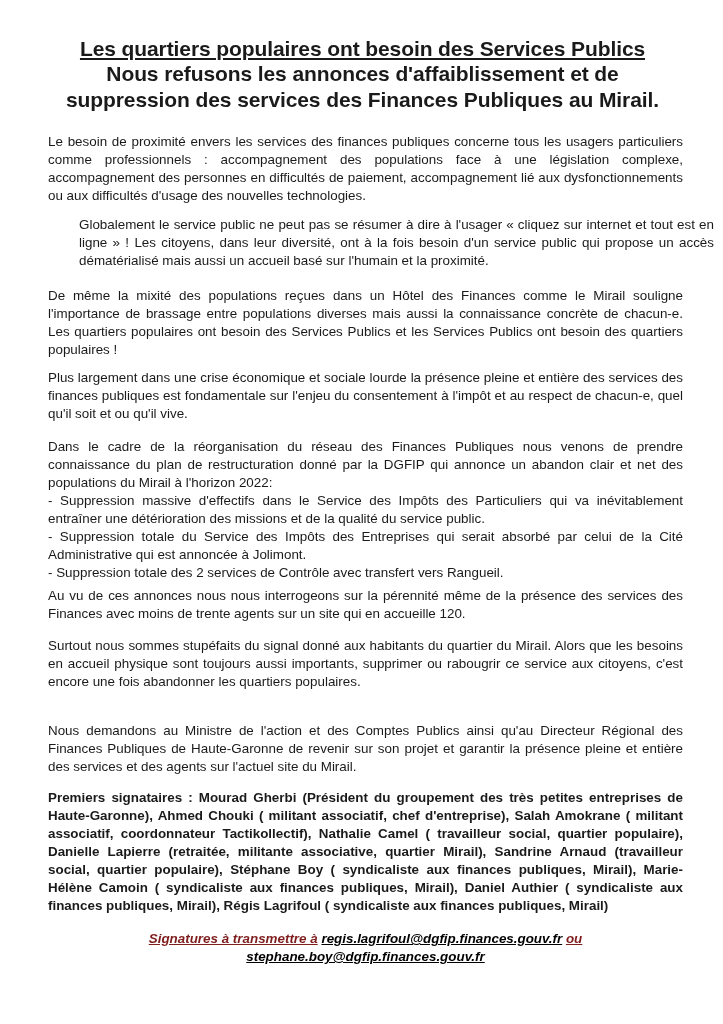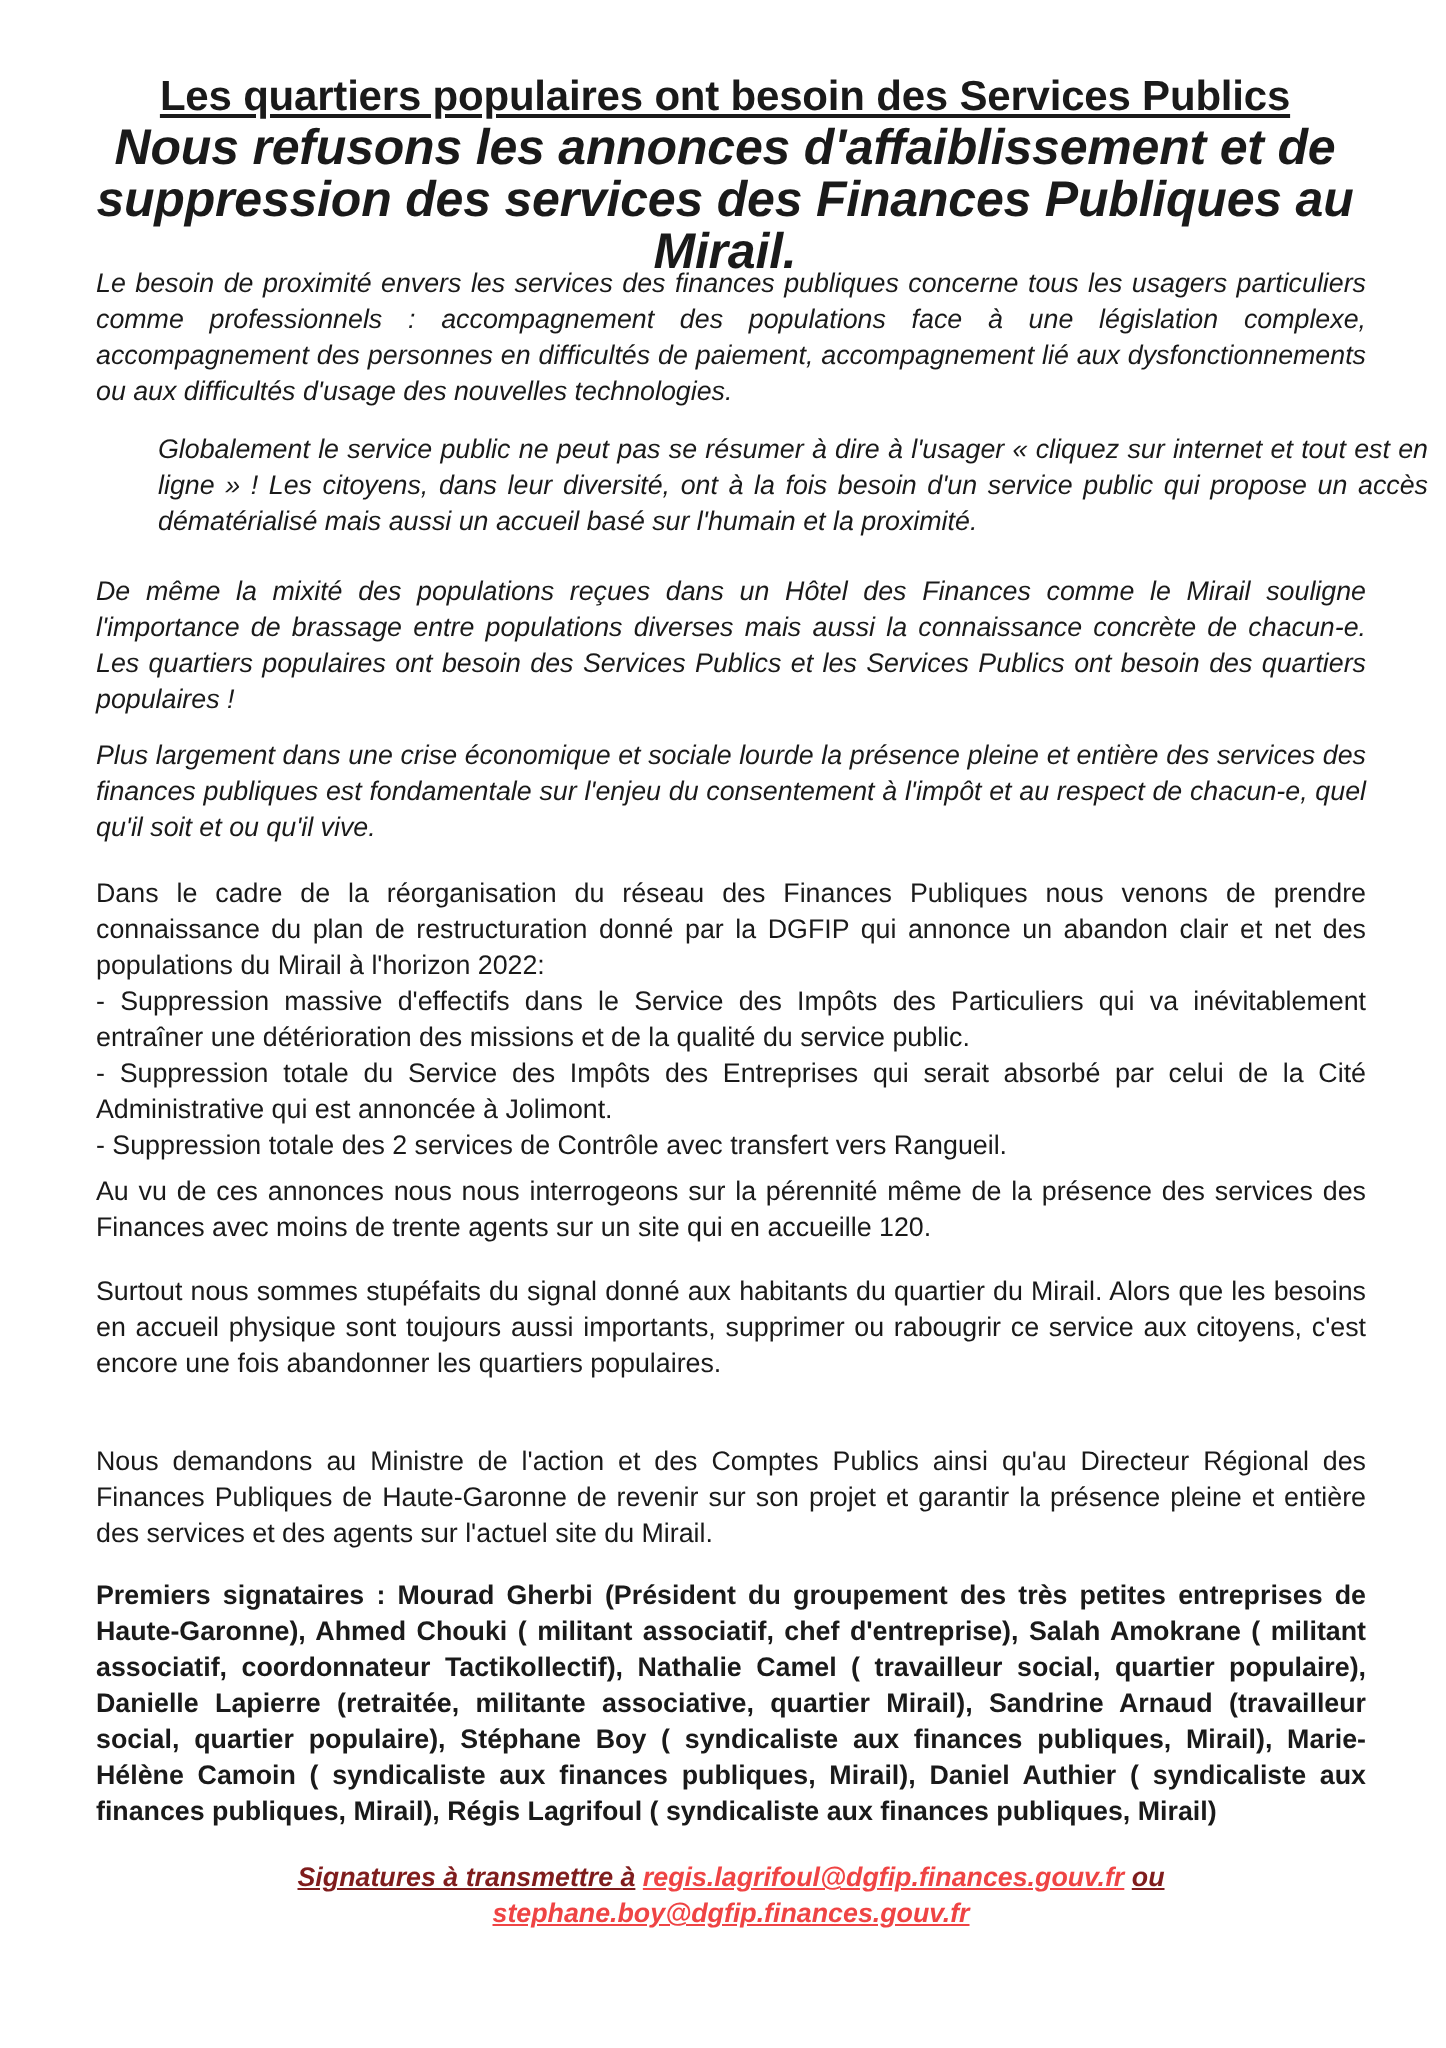--- a/index.html
+++ b/index.html
@@ -28,51 +28,50 @@
       font-weight: bold;
     }
     .title-main {
       font-size: 21px;
       line-height: 25px;
       text-decoration: underline;
       text-underline-offset: 2px;
       letter-spacing: -0.1px;
     }
     .title-sub {
-      font-size: 25px;
+      font-size: 21px;
       line-height: 26px;
       letter-spacing: -0.1px;
-      font-style: italic;
     }
     .body-text {
       position: absolute;
       left: 48px;
       width: 635px;
       font-size: 13.4px;
       line-height: 18px;
       text-align: justify;
       margin: 0;
     }
-    .italic { font-style: italic; }
+    .italic { }
     .bold { font-weight: bold; }
     .bullet { display: block; }
     .footer {
       position: absolute;
       top: 930px;
       left: 48px;
       width: 635px;
       text-align: center;
       font-size: 13.4px;
       line-height: 18px;
       font-weight: bold;
       font-style: italic;
     }
     .footer .label { text-decoration: underline; color: #7f1d1d; margin-top: 32px; }
     .footer a {
-      color: #ef4444;
+      color: #000000;
       text-decoration: underline;
     }
   </style>
 </head>
 <body>
 
 <div class="page">
 
   <div class="title-block">
     <div class="title-main">Les quartiers populaires ont besoin des Services Publics</div>

